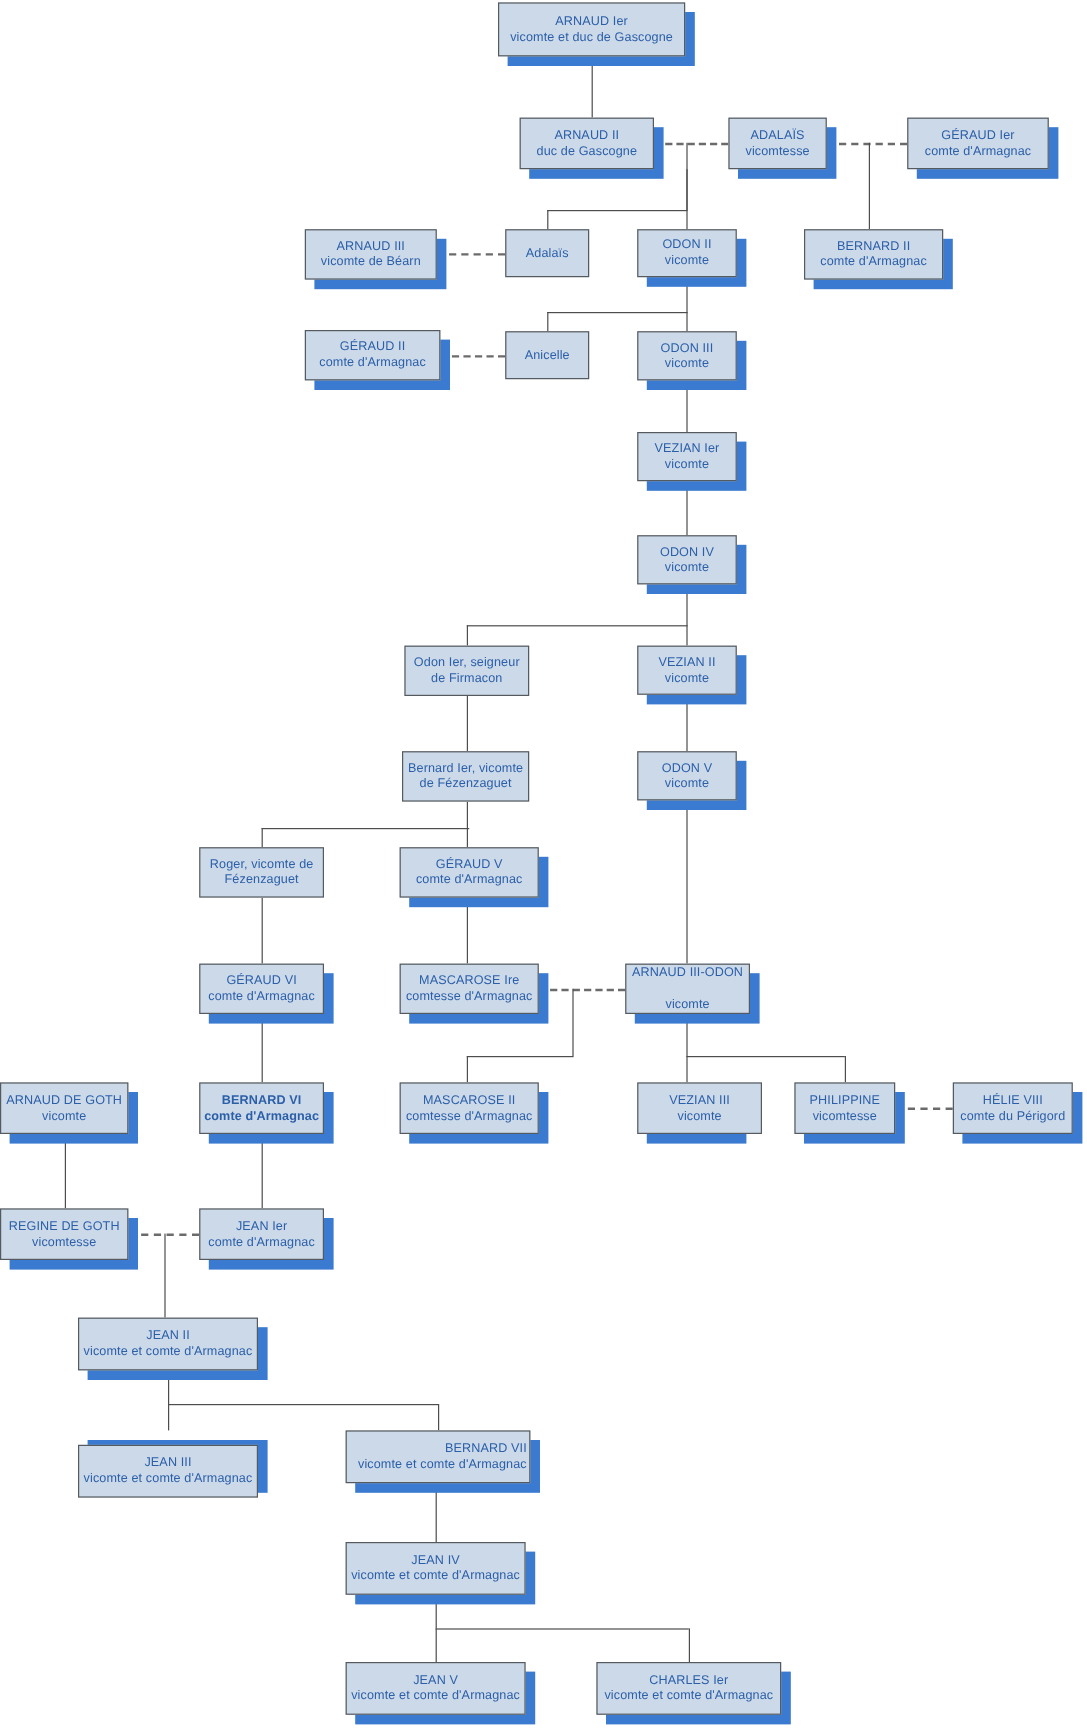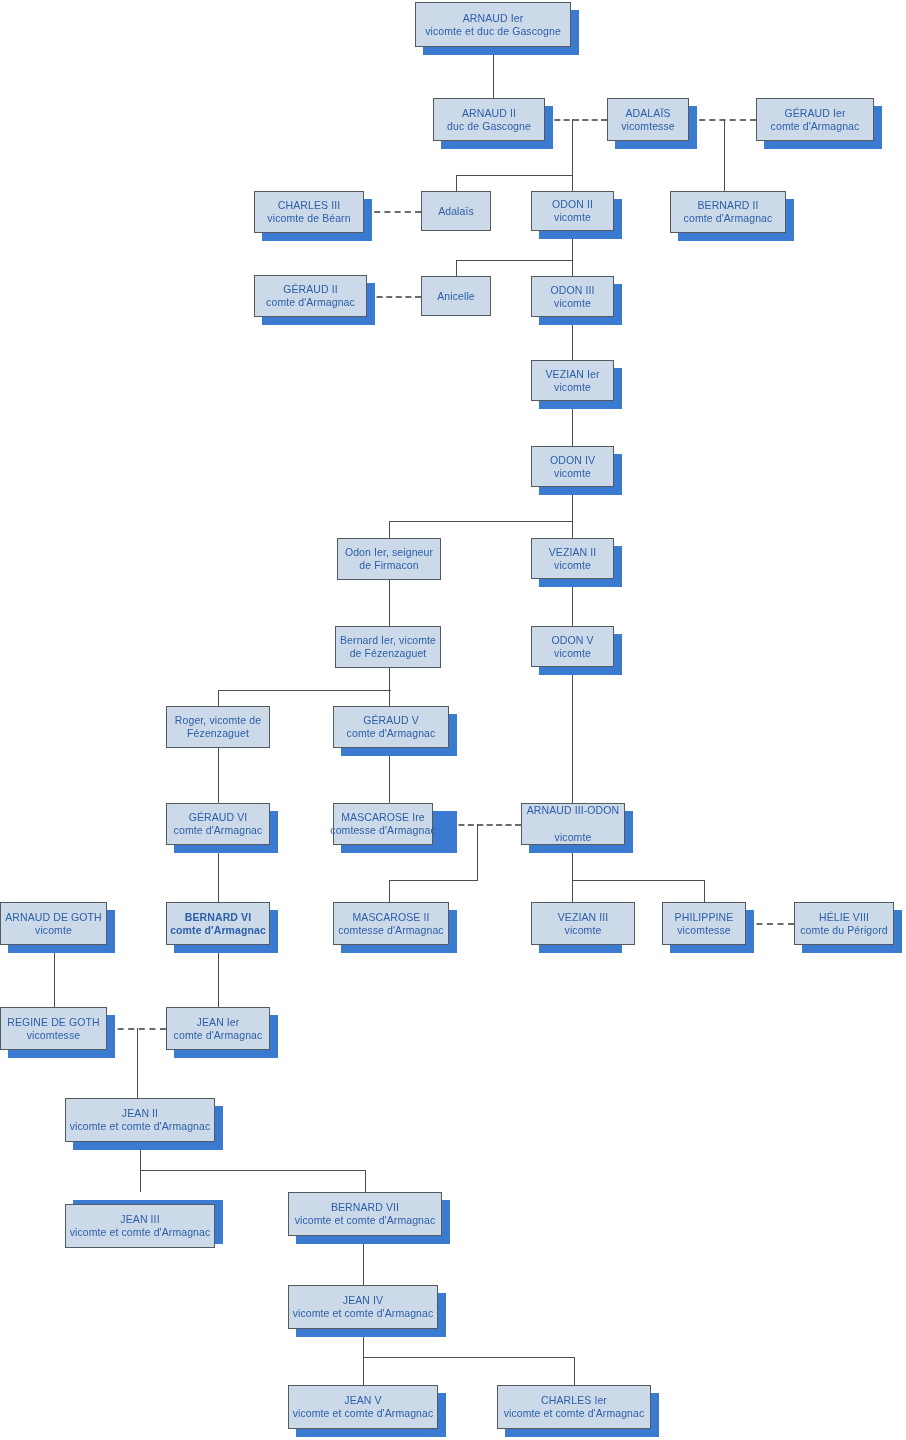--- a/index.html
+++ b/index.html
@@ -120,21 +120,21 @@
         <span class="l1">ADALAÏS</span>
         <span class="l2">vicomtesse</span>
       </div>
       <div class="shadow" style="left: 764px; top: 106px; width: 118px; height: 43px;"></div>
       <div class="node" style="left: 756px; top: 98px; width: 118px; height: 43px;">
         <span class="l1">GÉRAUD Ier</span>
         <span class="l2">comte d'Armagnac</span>
       </div>
       <div class="shadow" style="left: 262px; top: 199px; width: 110px; height: 42px;"></div>
       <div class="node" style="left: 254px; top: 191px; width: 110px; height: 42px;">
-        <span class="l1">CHARLES III</span>
+        <span class="l1">ARNAUD III</span>
         <span class="l2">vicomte de Béarn</span>
       </div>
       <div class="node" style="left: 421px; top: 191px; width: 70px; height: 40px;">
         <span class="l1">Adalaïs</span>
       </div>
       <div class="shadow" style="left: 539px; top: 199px; width: 83px; height: 40px;"></div>
       <div class="node" style="left: 531px; top: 191px; width: 83px; height: 40px;">
         <span class="l1">ODON II</span>
         <span class="l2">vicomte</span>
       </div>
@@ -192,21 +192,21 @@
       <div class="node" style="left: 333px; top: 706px; width: 116px; height: 42px;">
         <span class="l1">GÉRAUD V</span>
         <span class="l2">comte d'Armagnac</span>
       </div>
       <div class="shadow" style="left: 174px; top: 811px; width: 104px; height: 42px;"></div>
       <div class="node" style="left: 166px; top: 803px; width: 104px; height: 42px;">
         <span class="l1">GÉRAUD VI</span>
         <span class="l2">comte d'Armagnac</span>
       </div>
       <div class="shadow" style="left: 341px; top: 811px; width: 116px; height: 42px;"></div>
-      <div class="node" style="left: 333px; top: 803px; width: 100px; height: 42px;">
+      <div class="node" style="left: 333px; top: 803px; width: 116px; height: 42px;">
         <span class="l1">MASCAROSE Ire</span>
         <span class="l2">comtesse d'Armagnac</span>
       </div>
       <div class="shadow" style="left: 529px; top: 811px; width: 104px; height: 42px;"></div>
       <div class="node wrap" style="left: 521px; top: 803px; width: 104px; height: 42px; justify-content: space-between;">
         <span class="l1">ARNAUD III-ODON</span>
         <span class="l2">vicomte</span>
       </div>
       <div class="shadow" style="left: 8px; top: 910px; width: 107px; height: 43px;"></div>
       <div class="node" style="left: 0px; top: 902px; width: 107px; height: 43px;">
@@ -252,21 +252,21 @@
       <div class="node" style="left: 65px; top: 1098px; width: 150px; height: 44px;">
         <span class="l1">JEAN II</span>
         <span class="l2">vicomte et comte d'Armagnac</span>
       </div>
       <div class="shadow" style="left: 73px; top: 1200px; width: 150px; height: 44px;"></div>
       <div class="node" style="left: 65px; top: 1192px; width: 150px; height: 44px; margin-top: 12px;">
         <span class="l1">JEAN III</span>
         <span class="l2">vicomte et comte d'Armagnac</span>
       </div>
       <div class="shadow" style="left: 296px; top: 1200px; width: 154px; height: 44px;"></div>
-      <div class="node" style="left: 288px; top: 1192px; width: 154px; height: 44px;">
+      <div class="node" style="left: 288px; top: 1192px; width: 154px; height: 44px; align-items: flex-end;">
         <span class="l1">BERNARD VII</span>
         <span class="l2">vicomte et comte d'Armagnac</span>
       </div>
       <div class="shadow" style="left: 296px; top: 1293px; width: 150px; height: 44px;"></div>
       <div class="node" style="left: 288px; top: 1285px; width: 150px; height: 44px;">
         <span class="l1">JEAN IV</span>
         <span class="l2">vicomte et comte d'Armagnac</span>
       </div>
       <div class="shadow" style="left: 296px; top: 1393px; width: 150px; height: 44px;"></div>
       <div class="node" style="left: 288px; top: 1385px; width: 150px; height: 44px;">

